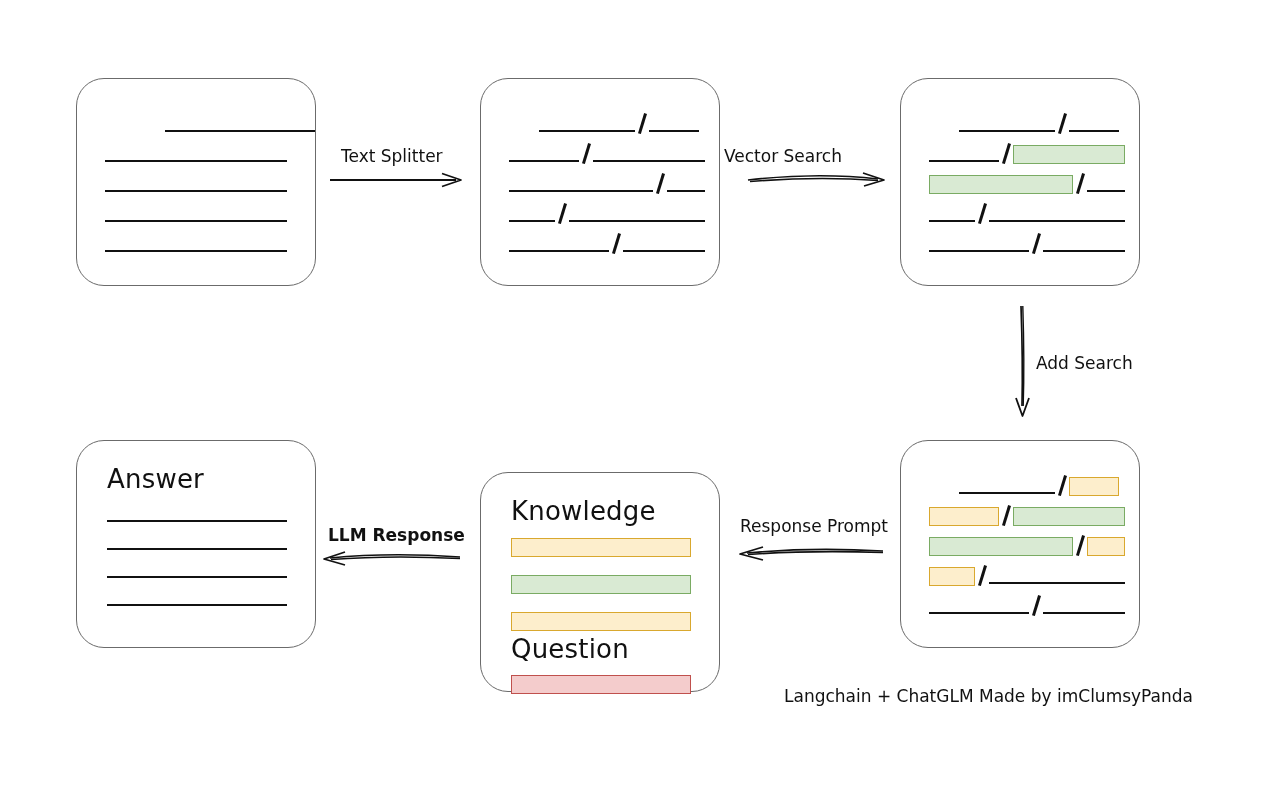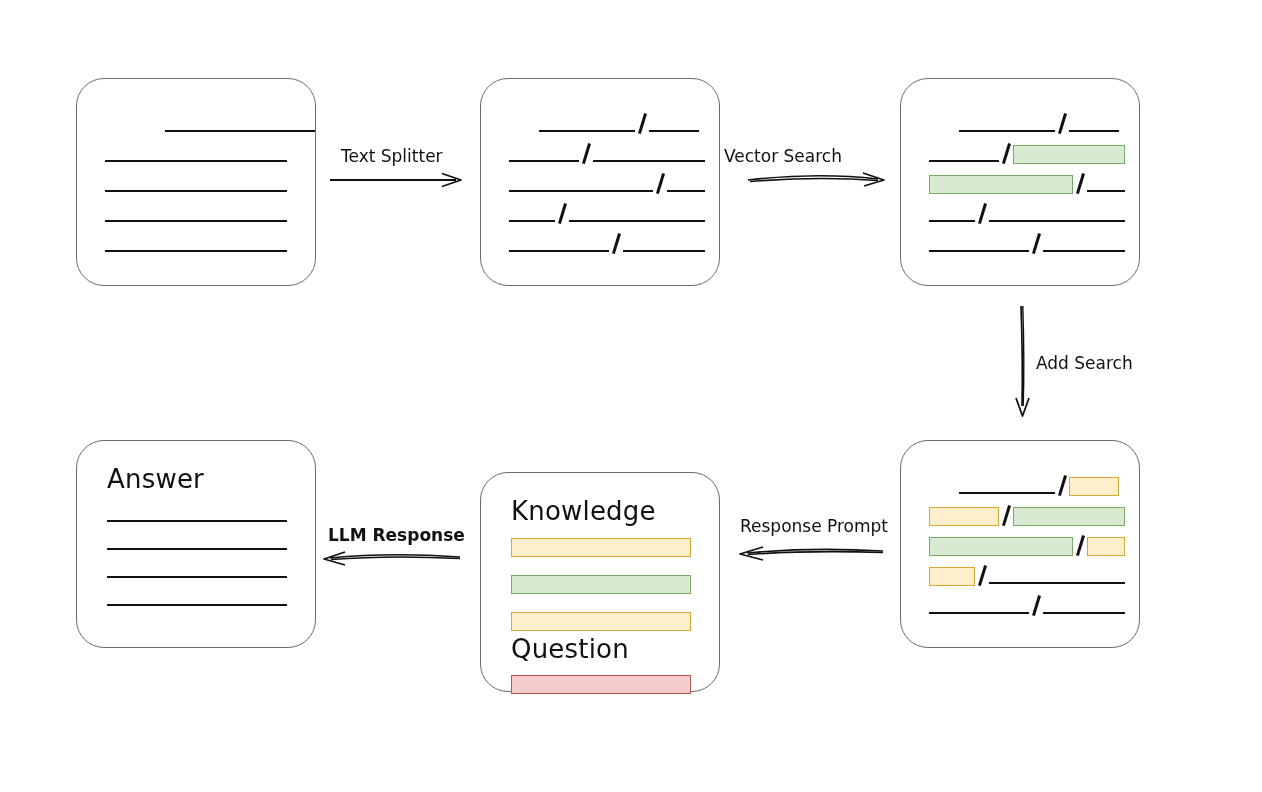--- a/index.html
+++ b/index.html
@@ -321,14 +321,15 @@
           <div class="seg" style="width: 136px;"></div>
         </div>
         <div class="row">
           <div class="seg" style="width: 100px;"></div>
           <div class="slash"></div>
           <div class="seg" style="width: 82px;"></div>
         </div>
       </div>
   </div>
 
+  <div class="footer-note" style="left:784px; top:688px;">Langchain + ChatGLM Made by imClumsyPanda</div>
 
 </div>
 
 </body></html>

